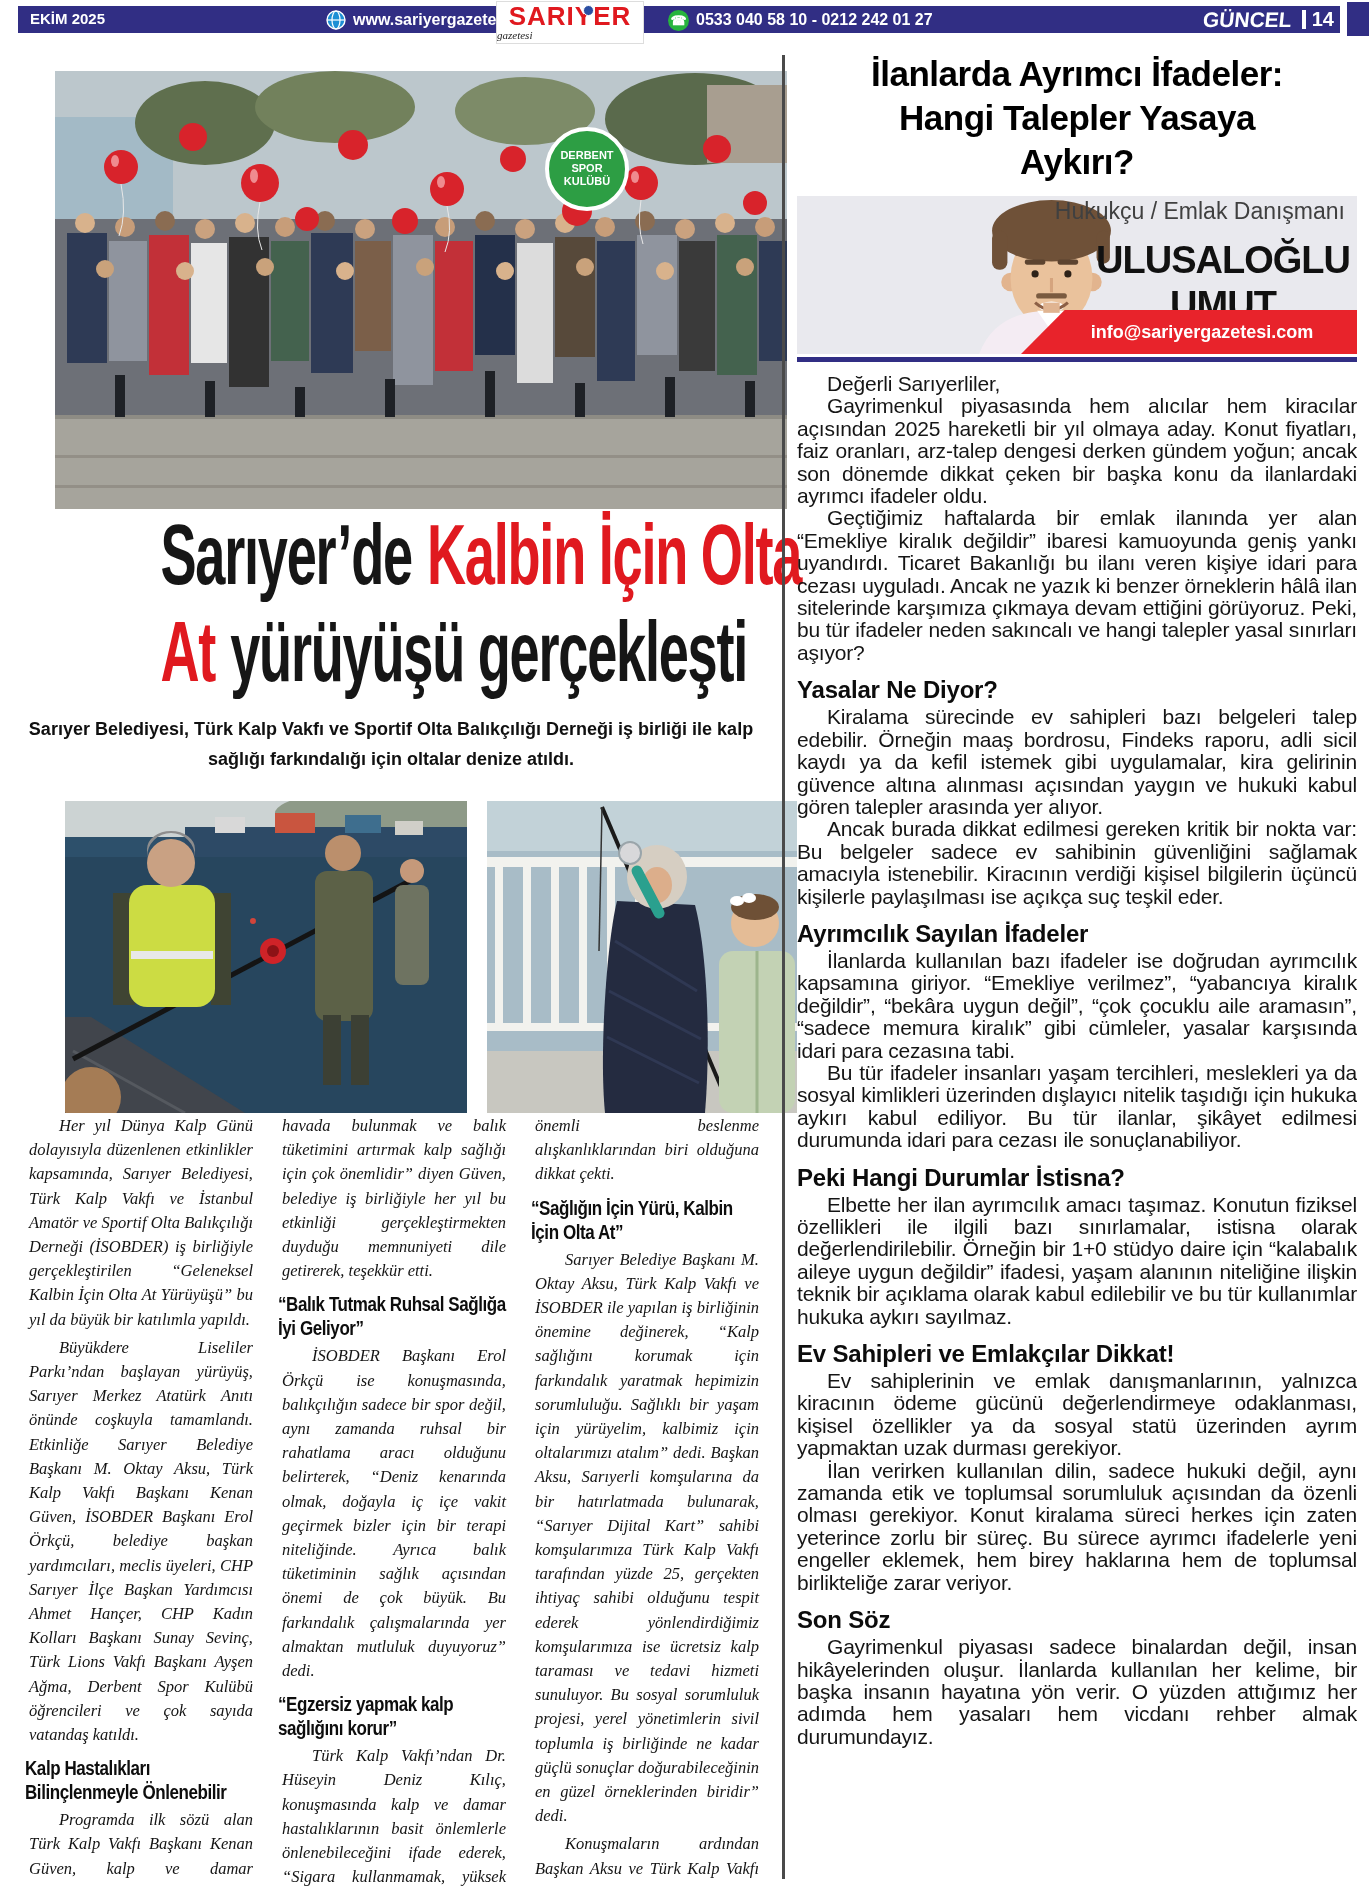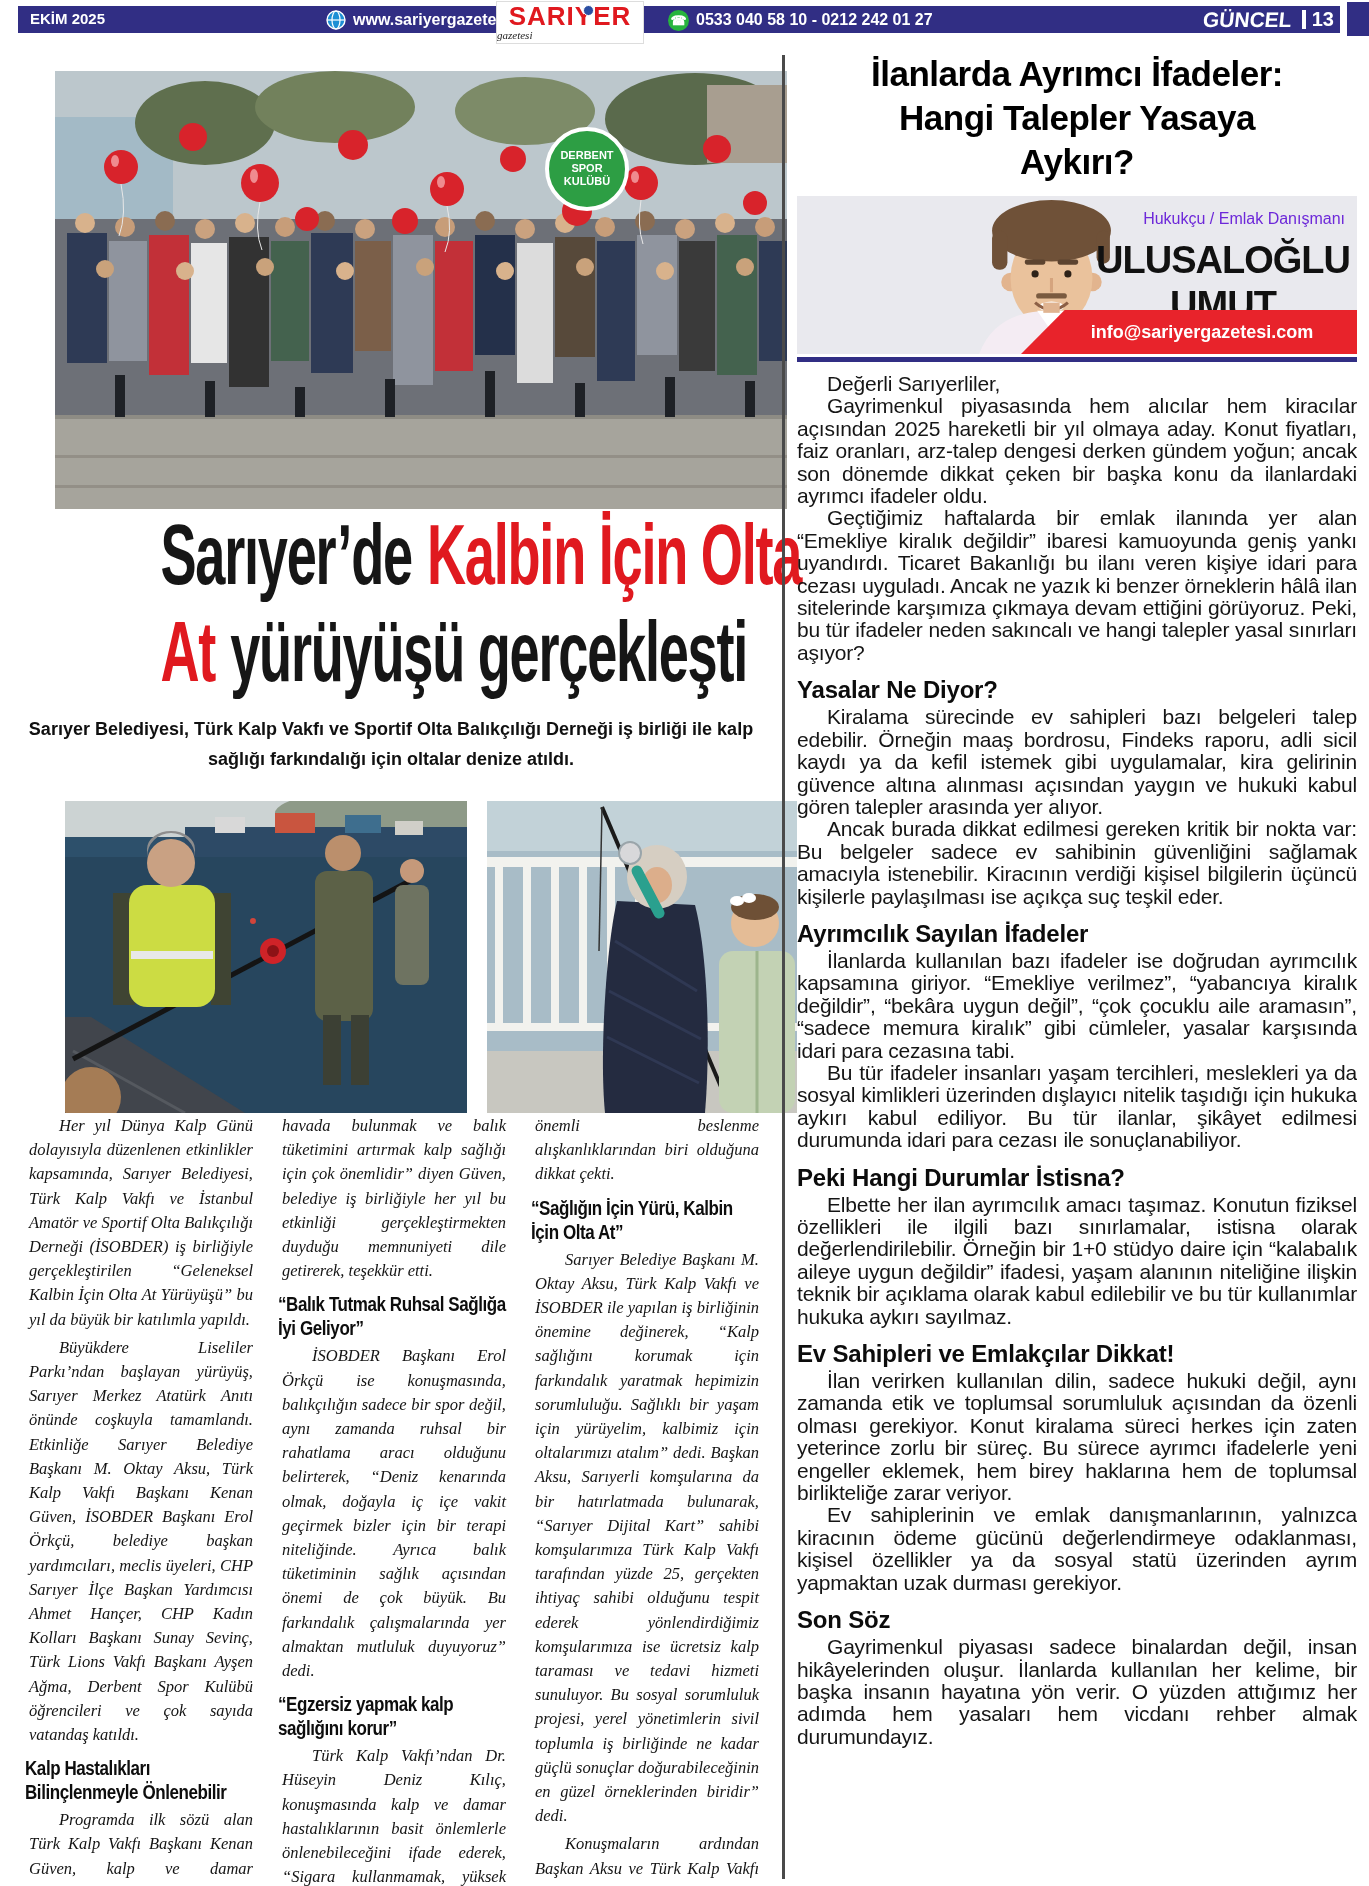--- a/index.html
+++ b/index.html
@@ -54,21 +54,21 @@
           margin:9px 0 3px;text-align:left;width:118%;transform:scaleX(0.85);transform-origin:0 50%;
           letter-spacing:-0.5px;color:#0d0d0d;}
   
   .v-divider{position:absolute;left:782px;top:55px;width:3px;height:1824px;background:#4a4a4a;}
   
   .sidebar{position:absolute;left:797px;top:52px;width:560px;}
   .sb-headline{margin:0;text-align:center;font-size:35px;font-weight:800;line-height:44px;
                letter-spacing:-0.5px;color:#000;}
   .author-box{position:relative;margin-top:12px;height:158px;background:#e9e9ee;overflow:hidden;}
   .portrait{position:absolute;left:152px;bottom:0;width:205px;height:158px;}
-  .author-role{position:absolute;right:12px;top:14px;font-size:16px;color:#6d28d9;}
+  .author-role{position:absolute;right:12px;top:2px;font-size:23px;color:#404040;}
   .author-name{position:absolute;right:6px;top:42px;width:256px;text-align:center;font-weight:800;
                font-size:38px;line-height:45px;letter-spacing:-1px;color:#111;}
   .email-ribbon{position:absolute;right:0;bottom:0;width:336px;height:44px;background:#e8232b;
                 clip-path:polygon(13% 0,100% 0,100% 100%,0 100%);color:#fff;display:flex;
                 align-items:center;justify-content:center;padding-left:26px;box-sizing:border-box;
                 font-size:18px;font-weight:700;}
   .author-rule{height:5px;background:#312e84;margin-top:3px;}
   .sb-body{margin-top:11px;height:1515px;overflow:hidden;font-size:21px;line-height:22.4px;
            letter-spacing:-0.2px;text-align:justify;color:#151515;}
   .sb-body p{margin:0;text-indent:30px;}
@@ -89,21 +89,21 @@
           </svg>
       </span>
       <span>www.sariyergazetesi.com</span>
     </span>
     <span class="mh-phone">
       <span class="icon-wa">☎</span>
       <span>0533 040 58 10  -  0212 242 01 27</span>
     </span>
     <span class="mh-section">GÜNCEL</span>
     <span class="mh-sep"></span>
-    <span class="mh-page">13</span>
+    <span class="mh-page">14</span>
   </div>
   <div class="logo-box">
     <div class="logo-title">SARIYER</div>
     <span class="logo-dot"></span>
     <div class="logo-sub">gazetesi</div>
   </div>
   <div class="mh-corner"></div>
 </header>
 
 <figure class="photo" id="photo-crowd">
@@ -364,18 +364,18 @@
     <p>Geçtiğimiz haftalarda bir emlak ilanında yer alan “Emekliye kiralık değildir” ibaresi kamuoyunda geniş yankı uyandırdı. Ticaret Bakanlığı bu ilanı veren kişiye idari para cezası uyguladı. Ancak ne yazık ki benzer örneklerin hâlâ ilan sitelerinde karşımıza çıkmaya devam ettiğini görüyoruz. Peki, bu tür ifadeler neden sakıncalı ve hangi talepler yasal sınırları aşıyor?</p>
     <h3>Yasalar Ne Diyor?</h3>
     <p>Kiralama sürecinde ev sahipleri bazı belgeleri talep edebilir. Örneğin maaş bordrosu, Findeks raporu, adli sicil kaydı ya da kefil istemek gibi uygulamalar, kira gelirinin güvence altına alınması açısından yaygın ve hukuki kabul gören talepler arasında yer alıyor.</p>
     <p>Ancak burada dikkat edilmesi gereken kritik bir nokta var: Bu belgeler sadece ev sahibinin güvenliğini sağlamak amacıyla istenebilir. Kiracının verdiği kişisel bilgilerin üçüncü kişilerle paylaşılması ise açıkça suç teşkil eder.</p>
     <h3>Ayrımcılık Sayılan İfadeler</h3>
     <p>İlanlarda kullanılan bazı ifadeler ise doğrudan ayrımcılık kapsamına giriyor. “Emekliye verilmez”, “yabancıya kiralık değildir”, “bekâra uygun değil”, “çok çocuklu aile aramasın”, “sadece memura kiralık” gibi cümleler, yasalar karşısında idari para cezasına tabi.</p>
     <p>Bu tür ifadeler insanları yaşam tercihleri, meslekleri ya da sosyal kimlikleri üzerinden dışlayıcı nitelik taşıdığı için hukuka aykırı kabul ediliyor. Bu tür ilanlar, şikâyet edilmesi durumunda idari para cezası ile sonuçlanabiliyor.</p>
     <h3>Peki Hangi Durumlar İstisna?</h3>
     <p>Elbette her ilan ayrımcılık amacı taşımaz. Konutun fiziksel özellikleri ile ilgili bazı sınırlamalar, istisna olarak değerlendirilebilir. Örneğin bir 1+0 stüdyo daire için “kalabalık aileye uygun değildir” ifadesi, yaşam alanının niteliğine ilişkin teknik bir açıklama olarak kabul edilebilir ve bu tür kullanımlar hukuka aykırı sayılmaz.</p>
     <h3>Ev Sahipleri ve Emlakçılar Dikkat!</h3>
+    <p>Ev sahiplerinin ve emlak danışmanlarının, yalnızca kiracının ödeme gücünü değerlendirmeye odaklanması, kişisel özellikler ya da sosyal statü üzerinden ayrım yapmaktan uzak durması gerekiyor.</p>
     <p>İlan verirken kullanılan dilin, sadece hukuki değil, aynı zamanda etik ve toplumsal sorumluluk açısından da özenli olması gerekiyor. Konut kiralama süreci herkes için zaten yeterince zorlu bir süreç. Bu sürece ayrımcı ifadelerle yeni engeller eklemek, hem birey haklarına hem de toplumsal birlikteliğe zarar veriyor.</p>
-    <p>Ev sahiplerinin ve emlak danışmanlarının, yalnızca kiracının ödeme gücünü değerlendirmeye odaklanması, kişisel özellikler ya da sosyal statü üzerinden ayrım yapmaktan uzak durması gerekiyor.</p>
     <h3>Son Söz</h3>
     <p>Gayrimenkul piyasası sadece binalardan değil, insan hikâyelerinden oluşur. İlanlarda kullanılan her kelime, bir başka insanın hayatına yön verir. O yüzden attığımız her adımda hem yasaları hem vicdanı rehber almak durumundayız.</p>
   </div>
 </aside>
 
 </body></html>

